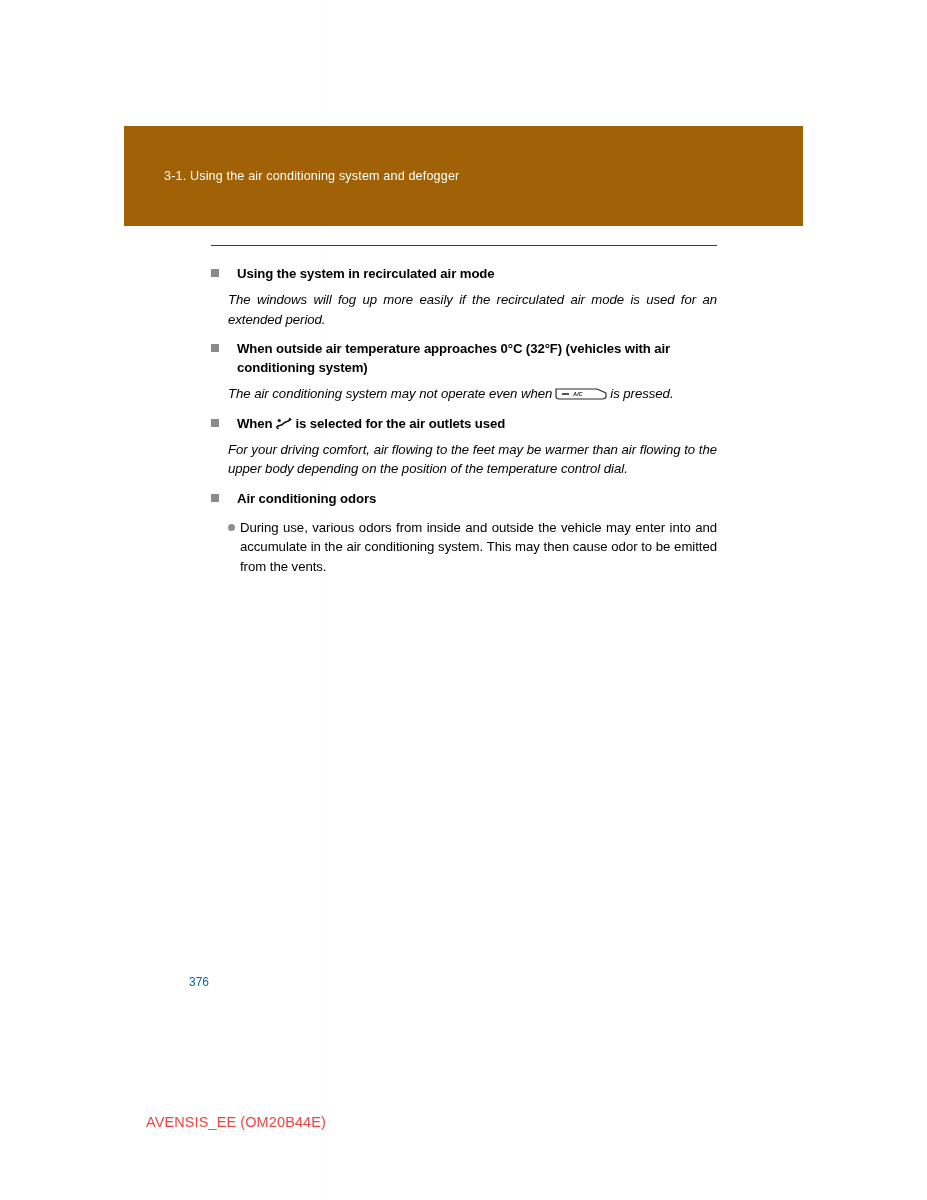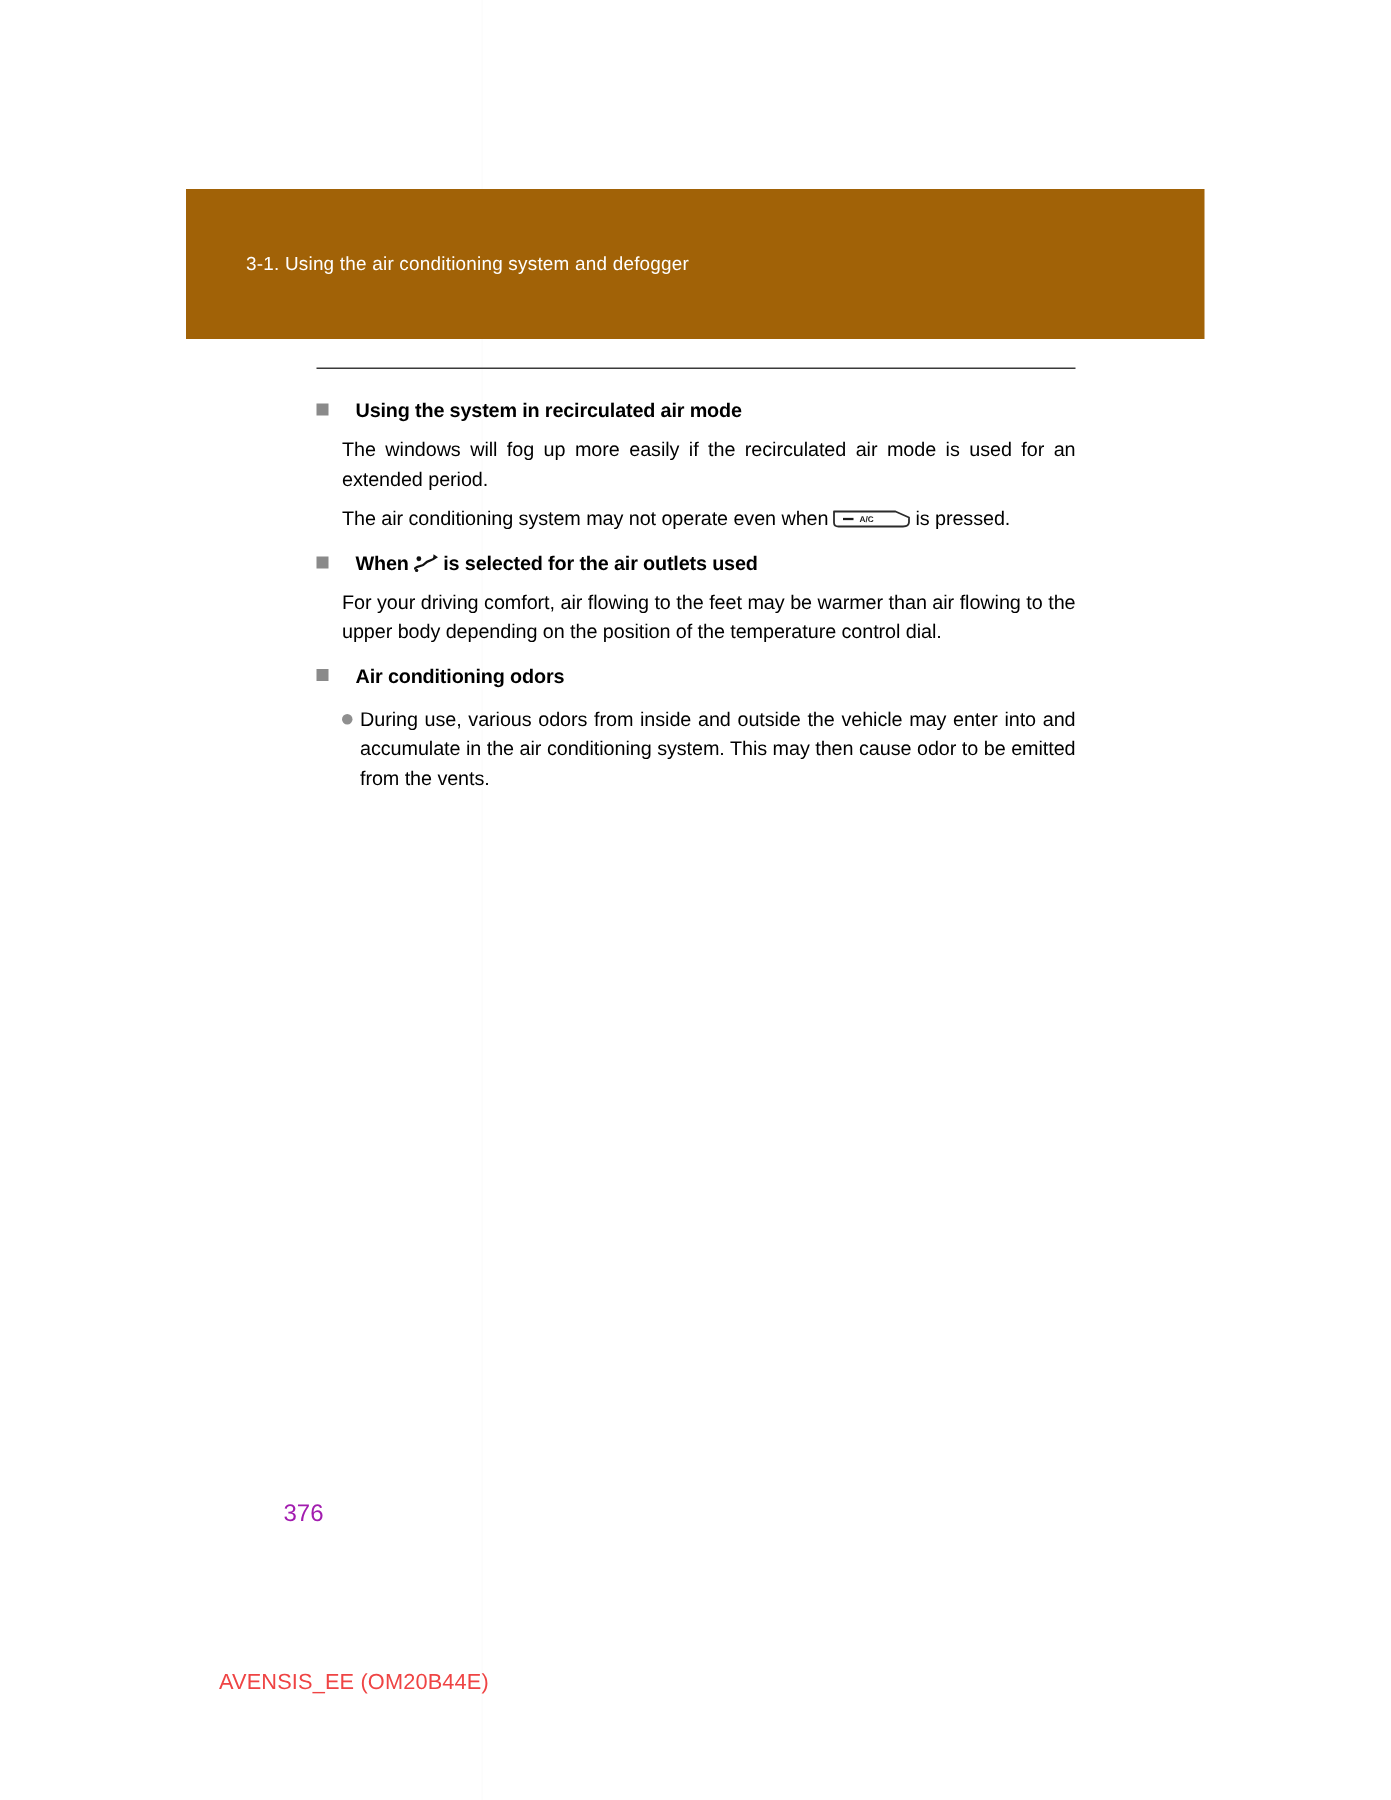--- a/index.html
+++ b/index.html
@@ -82,20 +82,21 @@
   }
 
   
   .para {
     font-size: 13.2px;
     line-height: 19.5px;
     text-align: justify;
     margin: 7px 0 0 17px;
     width: 489px;
     letter-spacing: -0.05px;
+    font-style: italic;
   }
 
   
   .rd-item {
     display: flex;
     align-items: flex-start;
     margin: 10px 0 0 17px;
     width: 489px;
   }
   .rd-bullet {
@@ -131,23 +132,23 @@
     width: 17px;
     height: 14px;
     margin: 0 3px;
   }
   .airflow-icon svg { display: block; }
 
   
   .page-number {
     position: absolute;
     left: 189px;
-    top: 1001px;
-    font-size: 16px;
-    color: #a21caf;
+    top: 975px;
+    font-size: 12px;
+    color: #0369a1;
   }
   .doc-footer {
     position: absolute;
     left: 146px;
     top: 1114px;
     font-size: 14.5px;
     color: #ef4444;
     letter-spacing: 0.1px;
   }
 </style>
@@ -163,20 +164,24 @@
 <div class="content">
 
   <div class="rule"></div>
 
   <div class="sq-head">
     <span class="sq-bullet"></span>
     <span class="sq-head-text">Using the system in recirculated air mode</span>
   </div>
   <div class="para">The windows will fog up more easily if the recirculated air mode is used for an extended period.</div>
 
+  <div class="sq-head">
+    <span class="sq-bullet"></span>
+    <span class="sq-head-text">When outside air temperature approaches 0°C (32°F) (vehicles with air conditioning system)</span>
+  </div>
   <div class="para"><span>The air conditioning system may not operate even when</span><span class="ac-btn-icon"><svg viewBox="0 0 108 28" width="54" height="14" xmlns="http://www.w3.org/2000/svg">
         <path d="M4 4 H86 L104 12 L104 18 Q104 24 96 24 H10 Q4 24 4 19 Z" fill="#ffffff" stroke="#2b2b2b" stroke-width="2.4" stroke-linejoin="round"></path>
         <rect x="16" y="12.5" width="14" height="3" fill="#1a1a1a"></rect>
         <text x="38" y="18.5" font-family="Liberation Sans, sans-serif" font-size="11" font-weight="bold" fill="#1a1a1a">A/C</text>
       </svg></span><span>is pressed.</span></div>
 
   <div class="sq-head">
     <span class="sq-bullet"></span>
     <span class="sq-head-text"><span>When</span><span class="airflow-icon"><svg viewBox="0 0 34 28" width="17" height="14" xmlns="http://www.w3.org/2000/svg">
           <circle cx="6.5" cy="9" r="3.2" fill="#111111"></circle>

